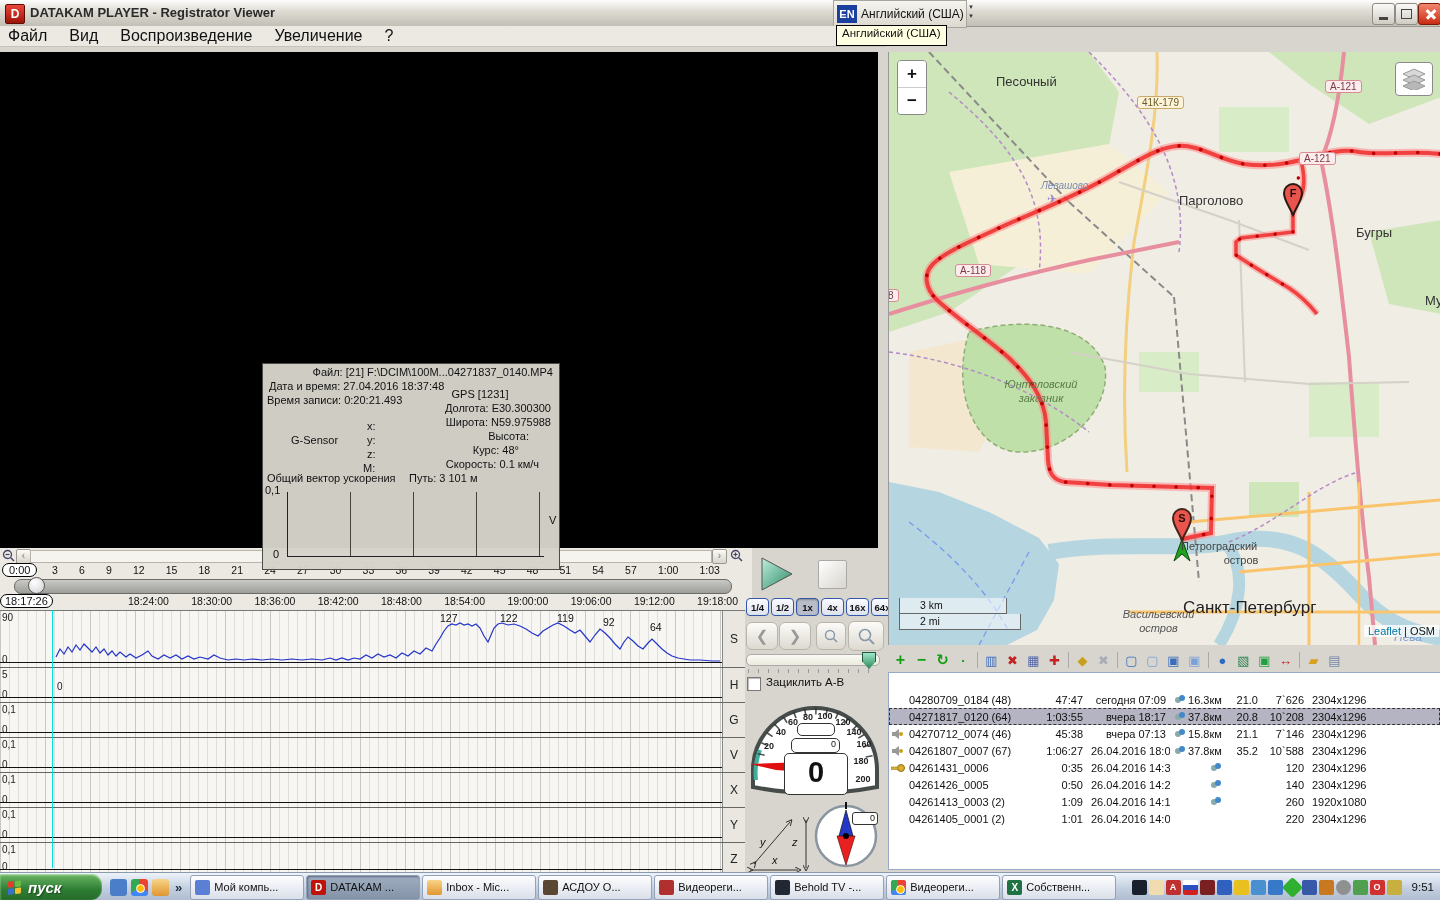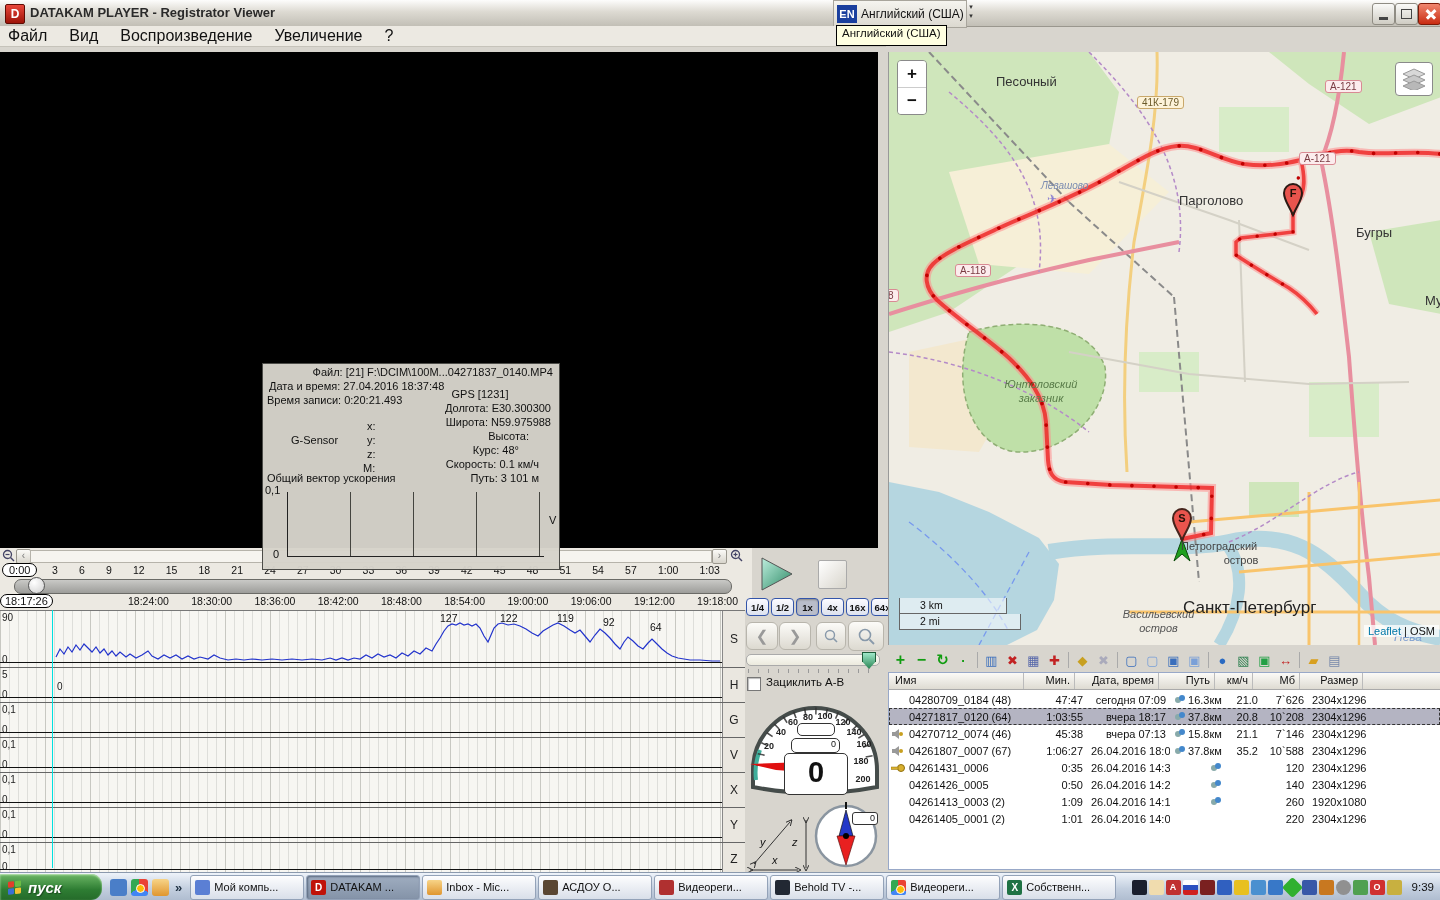--- a/index.html
+++ b/index.html
@@ -198,21 +198,21 @@
 <div id="overlay" class="abs">
   <div class="ln" style="top:2px;right:6px"><span>Файл:</span> <span>[21] F:\DCIM\100M...04271837_0140.MP4</span></div>
   <div class="ln" style="top:16px;left:6px"><span>Дата и время:</span> <span>27.04.2016 18:37:48</span></div>
   <div class="ln" style="top:30px;left:4px"><span>Время записи:</span> <span>0:20:21.493</span></div>
   <div class="ln" style="top:24px;left:146px;width:142px;text-align:center">GPS [1231]</div>
   <div class="ln" style="top:38px;left:146px;width:142px;text-align:right"><span>Долгота:</span> <span>E30.300300</span></div>
   <div class="ln" style="top:52px;left:146px;width:142px;text-align:right"><span>Широта:</span> <span>N59.975988</span></div>
   <div class="ln" style="top:66px;left:146px;width:120px;text-align:right"><span>Высота:</span> <span></span></div>
   <div class="ln" style="top:80px;left:146px;width:110px;text-align:right"><span>Курс:</span> <span>48°</span></div>
   <div class="ln" style="top:94px;left:146px;width:130px;text-align:right"><span>Скорость:</span> <span>0.1 км/ч</span></div>
-  <div class="ln" style="top:108px;left:146px;width:130px;text-align:right"><span>Путь:</span> <span>3 101 м</span></div>
+  <div class="ln" style="top:108px;left:146px;width:130px;"><span>Путь:</span> <span>3 101 м</span></div>
   <div class="ln" style="top:70px;left:28px">G-Sensor</div>
   <div class="ln" style="top:56px;left:104px">x:</div>
   <div class="ln" style="top:70px;left:104px">y:</div>
   <div class="ln" style="top:84px;left:104px">z:</div>
   <div class="ln" style="top:98px;left:100px">M:</div>
   <div class="ln" style="top:108px;left:4px">Общий вектор ускорения</div>
   <div class="ln" style="top:120px;left:2px">0,1</div>
   <div class="ln" style="top:184px;left:10px">0</div>
   <div class="ln" style="top:150px;left:286px">V</div>
   <div id="minigraph"></div>
@@ -551,29 +551,20 @@
   <span class="ticon" style="color:#2a6ac2">●</span>
   <span class="ticon" style="color:#2e8050">▧</span>
   <span class="ticon" style="color:#22a044">▣</span>
   <span class="ticon" style="color:#c22222">↔</span>
   <span class="tsep"></span>
   <span class="ticon" style="color:#d8a020">▰</span>
   <span class="ticon" style="color:#7788aa">▤</span>
 </div>
 
 <div id="ftable" class="abs">
-  <div id="fheader">
-    <span class="hc c-name" style="padding-left:6px">Имя</span>
-    <span class="hc c-min num">Мин.</span>
-    <span class="hc c-date num">Дата, время</span>
-    <span class="hc c-path num">Путь</span>
-    <span class="hc c-kmh num">км/ч</span>
-    <span class="hc c-mb num">Мб</span>
-    <span class="hc c-size num">Размер</span>
-  </div>
 
   <div class="frow" style="top:18px">
     <span class="fc c-name">04280709_0184 (48)</span>
       <span class="fc c-min num">47:47</span>
       <span class="fc c-date num">сегодня 07:09</span>
       <span class="fc c-path num"><svg width="11" height="10">
           <circle cx="4" cy="6" r="3" fill="#8aa"></circle>
           <circle cx="8" cy="4" r="3" fill="#48c"></circle>
         </svg> <span>16.3км</span></span>
       <span class="fc c-kmh num">21.0</span>
@@ -739,15 +730,15 @@
     <span class="tico" style="background:#e8c020"></span>
     <span class="tico" style="background:#4a90d0"></span>
     <span class="tico" style="background:#3878c8"></span>
     <span class="tico" style="background:#30b030;transform:rotate(45deg);border-radius:3px"></span>
     <span class="tico" style="background:#3858a8"></span>
     <span class="tico" style="background:#c87820"></span>
     <span class="tico" style="background:#909090;border-radius:50%"></span>
     <span class="tico" style="background:#50a050"></span>
     <span class="tico" style="background:#d03030">O</span>
     <span class="tico" style="background:#c8b040"></span>
-    <span id="clock">9:39</span>
+    <span id="clock">9:51</span>
   </div>
 </div>
 
 </body></html>

